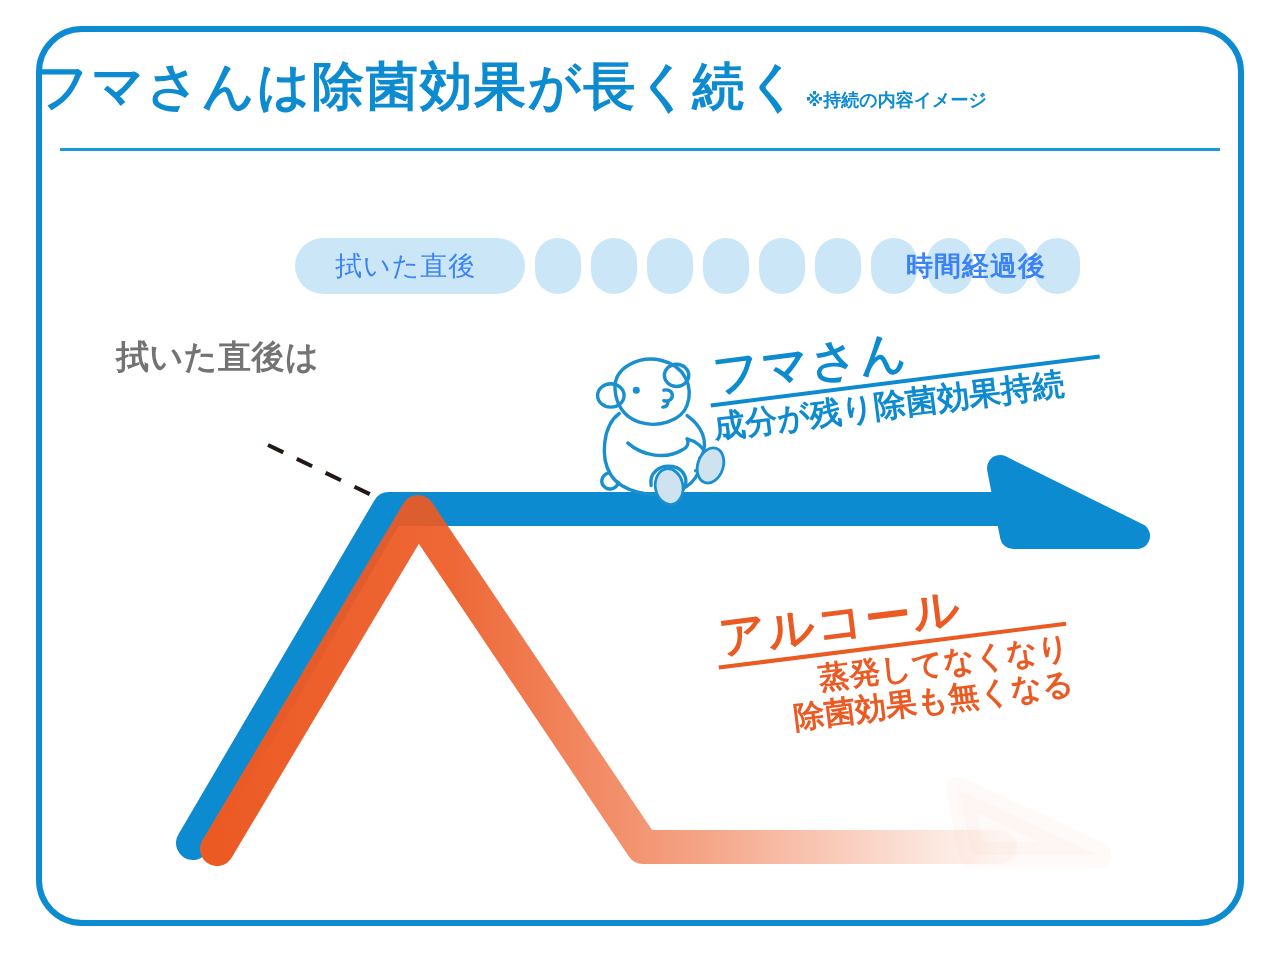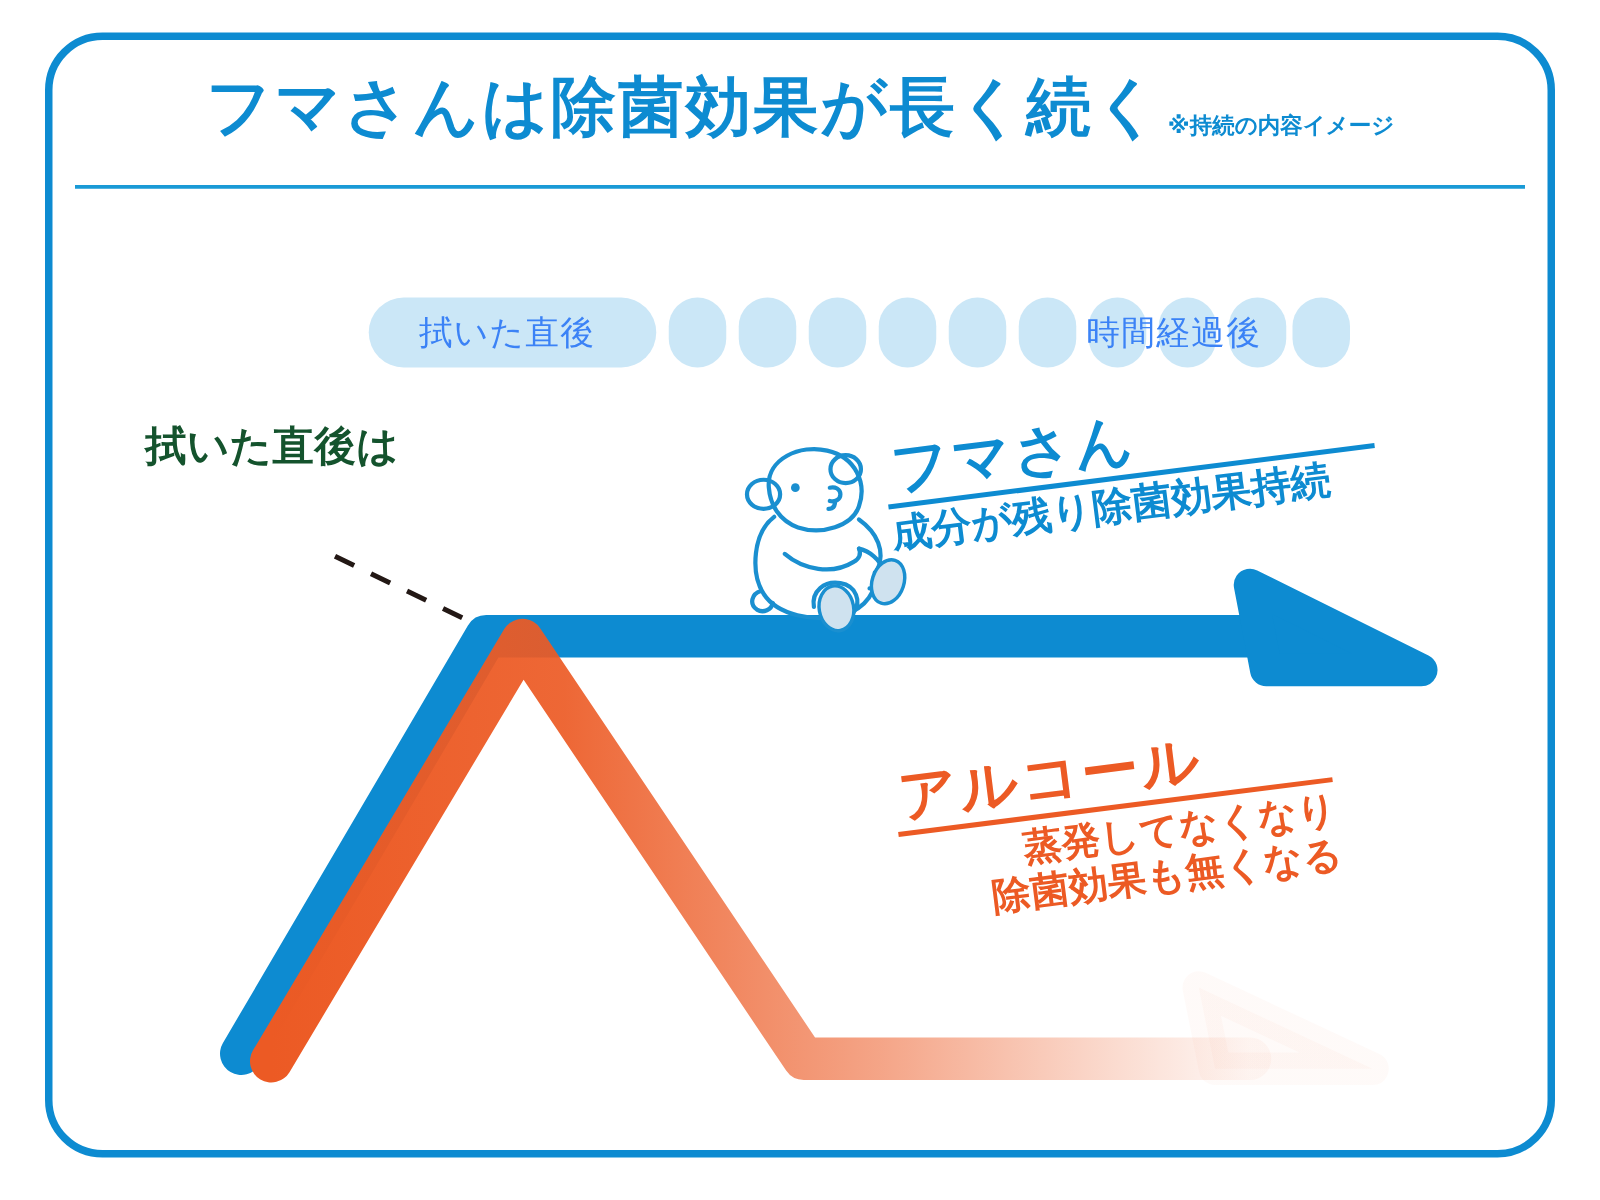--- a/index.html
+++ b/index.html
@@ -14,21 +14,21 @@
   
   .frame{
     position:absolute;left:36px;top:26px;width:1208px;height:900px;
     border:6px solid #0d8bd1;border-radius:46px;box-sizing:border-box;
     background:#fff;
   }
 
   
   .title-wrap{
     position:absolute;left:36px;top:60px;width:1208px;
-    display:flex;align-items:flex-end;justify-content:center;
+    display:flex;align-items:flex-end;
     white-space:nowrap;
   }
   .title-main{
     font-size:52px;font-weight:700;color:#0d8bd1;letter-spacing:2px;
     line-height:1;
   }
   .title-note{
     font-size:18px;font-weight:700;color:#0d8bd1;letter-spacing:0px;
     line-height:1;padding-bottom:3px;margin-left:4px;
   }
@@ -45,26 +45,26 @@
     position:absolute;top:0;height:56px;background:#cbe7f7;border-radius:28px;
   }
   .pill-wide{left:0;width:230px;}
   .pill-sm{width:46px;}
   .pill-lbl{
     position:absolute;top:0;height:56px;line-height:56px;
     font-size:27px;color:#3b82f6;font-weight:400;letter-spacing:1px;
     white-space:nowrap;
   }
   .lbl-left{left:40px;}
-  .lbl-right{left:574px;}
+  .lbl-right{left:611px;font-weight:bold;}
 
   
   .callout-left{
     position:absolute;left:116px;top:334px;
-    font-size:33px;font-weight:700;color:#14532d;line-height:1.38;
+    font-size:33px;font-weight:700;color:#737373;line-height:1.38;
     letter-spacing:0.5px;white-space:nowrap;
   }
 
   
   .chart{position:absolute;left:0;top:0;width:1280px;height:960px;}
 
   
   .lab-blue{
     position:absolute;left:704px;top:352px;
     transform:rotate(-7.2deg);transform-origin:0 0;

